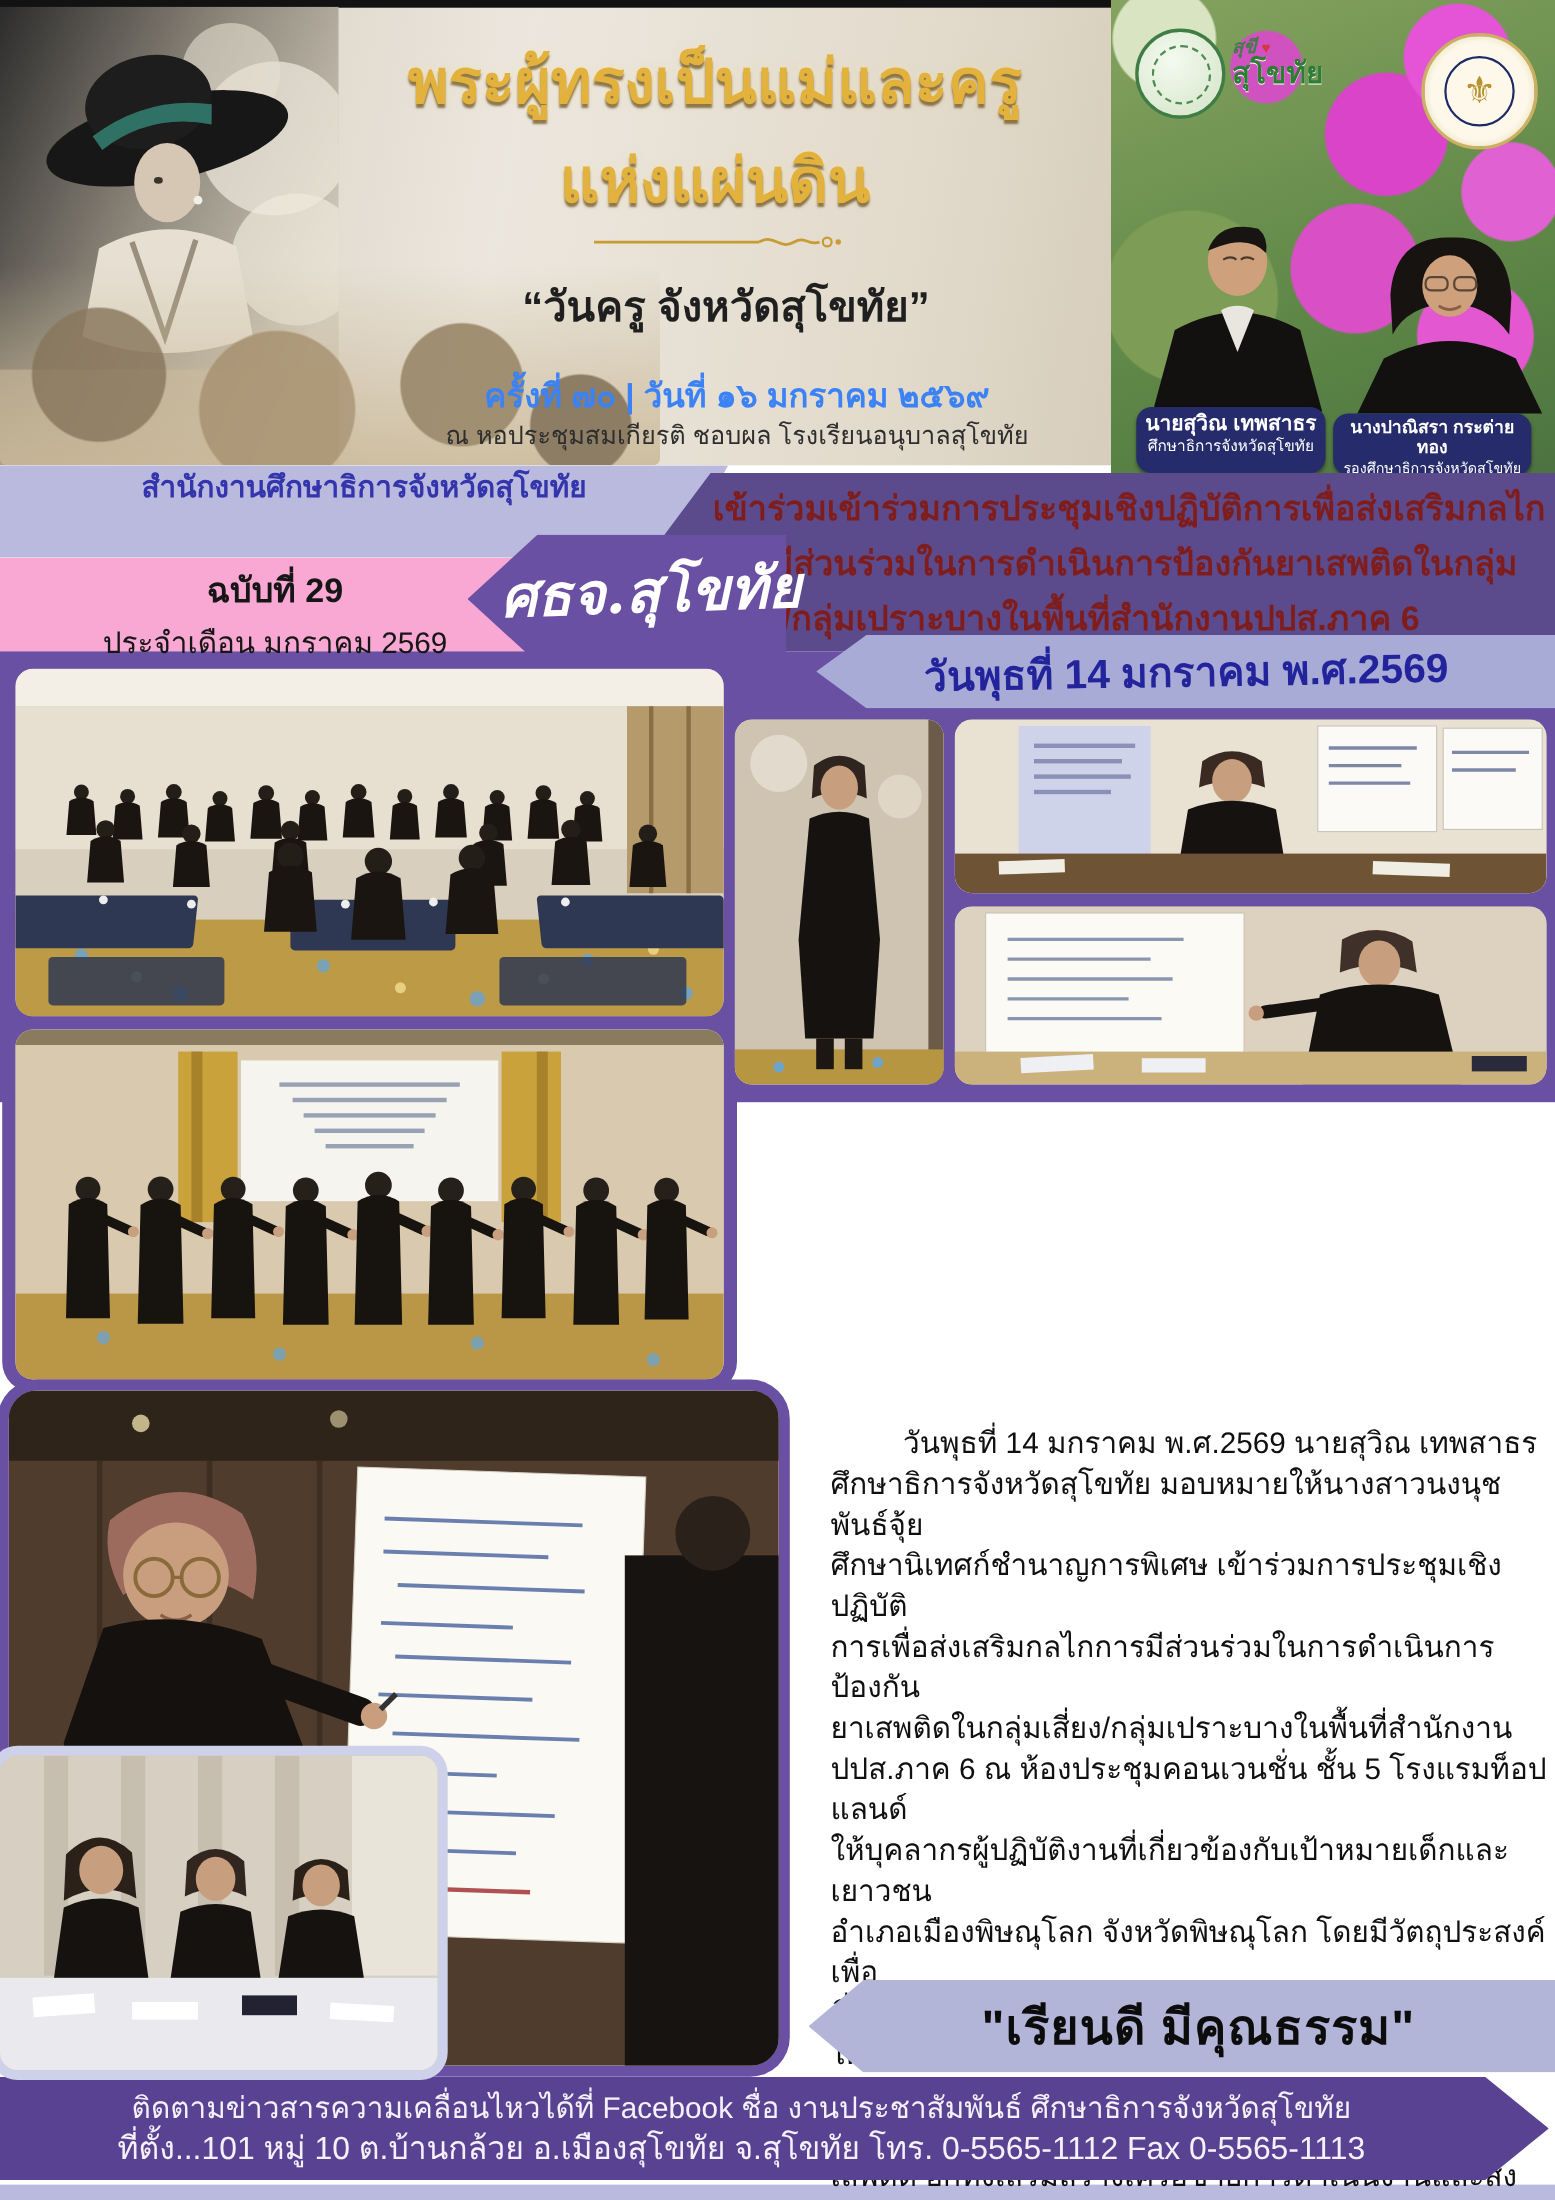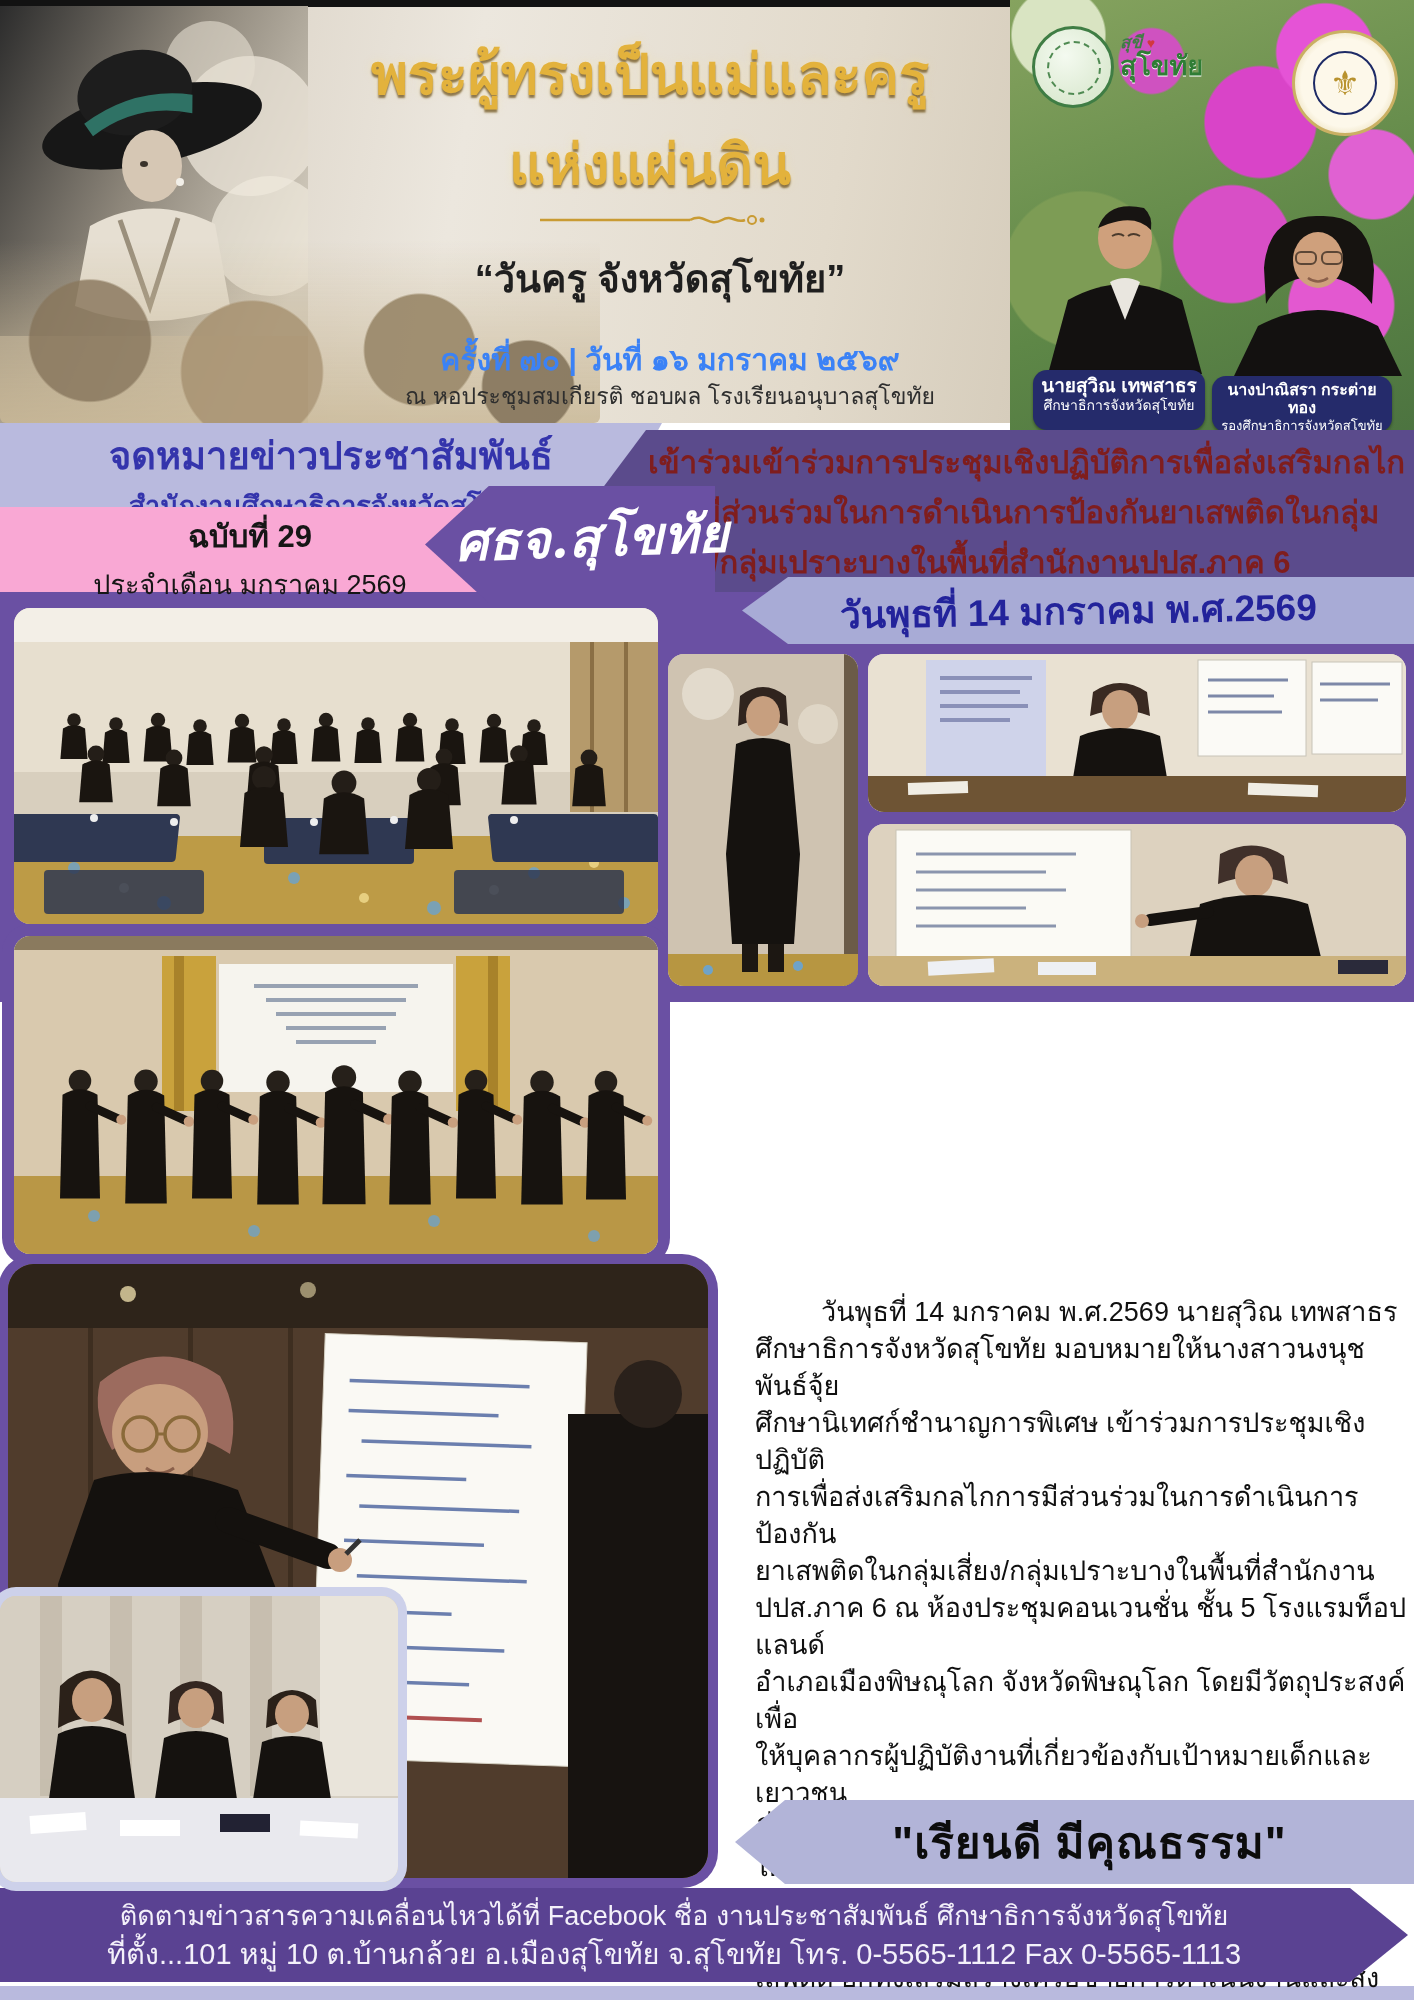--- a/index.html
+++ b/index.html
@@ -202,21 +202,20 @@
   <div class="abs plate plate1">
     <div class="l1">นายสุวิณ เทพสาธร</div>
     <div class="l2">ศึกษาธิการจังหวัดสุโขทัย</div>
   </div>
   <div class="abs plate plate2">
     <div class="l1">นางปาณิสรา กระต่ายทอง</div>
     <div class="l2">รองศึกษาธิการจังหวัดสุโขทัย</div>
   </div>
 
   <div class="abs masthead-bar">
-    <div class="mh1">จดหมายข่าวประชาสัมพันธ์</div>
     <div class="mh2">สำนักงานศึกษาธิการจังหวัดสุโขทัย</div>
   </div>
   <div class="abs issue-strip">
     <div class="is1">ฉบับที่ 29</div>
     <div class="is2">ประจำเดือน มกราคม 2569</div>
   </div>
 
   <div class="abs headline-block"></div>
   <div class="abs headline-text">
     <div>เข้าร่วมเข้าร่วมการประชุมเชิงปฏิบัติการเพื่อส่งเสริมกลไก</div>
@@ -465,22 +464,22 @@
     </svg>
   </div>
 
   <div class="abs bodytext">
     <div class="ind">วันพุธที่ 14 มกราคม พ.ศ.2569 นายสุวิณ เทพสาธร</div>
     <div>ศึกษาธิการจังหวัดสุโขทัย มอบหมายให้นางสาวนงนุช พันธ์จุ้ย</div>
     <div>ศึกษานิเทศก์ชำนาญการพิเศษ เข้าร่วมการประชุมเชิงปฏิบัติ</div>
     <div>การเพื่อส่งเสริมกลไกการมีส่วนร่วมในการดำเนินการป้องกัน</div>
     <div>ยาเสพติดในกลุ่มเสี่ยง/กลุ่มเปราะบางในพื้นที่สำนักงาน</div>
     <div>ปปส.ภาค 6 ณ ห้องประชุมคอนเวนชั่น ชั้น 5 โรงแรมท็อปแลนด์</div>
+    <div>ให้บุคลากรผู้ปฏิบัติงานที่เกี่ยวข้องกับเป้าหมายเด็กและเยาวชน</div>
     <div>อำเภอเมืองพิษณุโลก จังหวัดพิษณุโลก โดยมีวัตถุประสงค์เพื่อ</div>
-    <div>ให้บุคลากรผู้ปฏิบัติงานที่เกี่ยวข้องกับเป้าหมายเด็กและเยาวชน</div>
     <div>ที่ออกจากการศึกษาภาคบังคับหรืออยู่นอกระบบการศึกษาได้รับ</div>
     <div>ทราบนโยบายและแนวทางการดำเนินงานด้านการป้องกันยา</div>
     <div>เสพติด อีกทั้งเสริมสร้างเครือข่ายการดำเนินงานและส่งเสริม</div>
 
   </div>
 
   <div class="abs ribbon">
     <span>"เรียนดี มีคุณธรรม"</span>
   </div>
 

